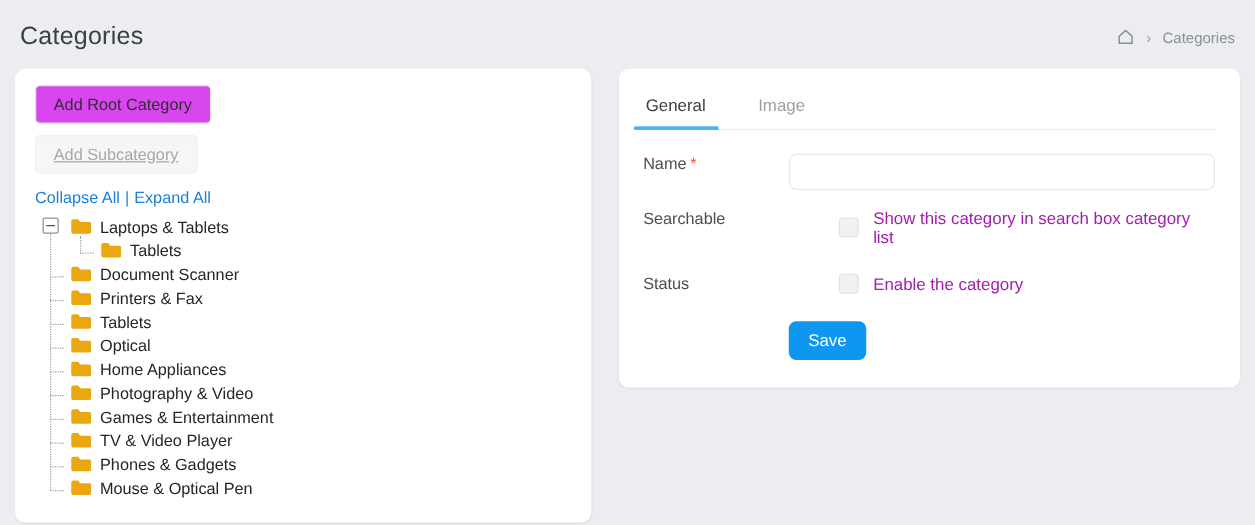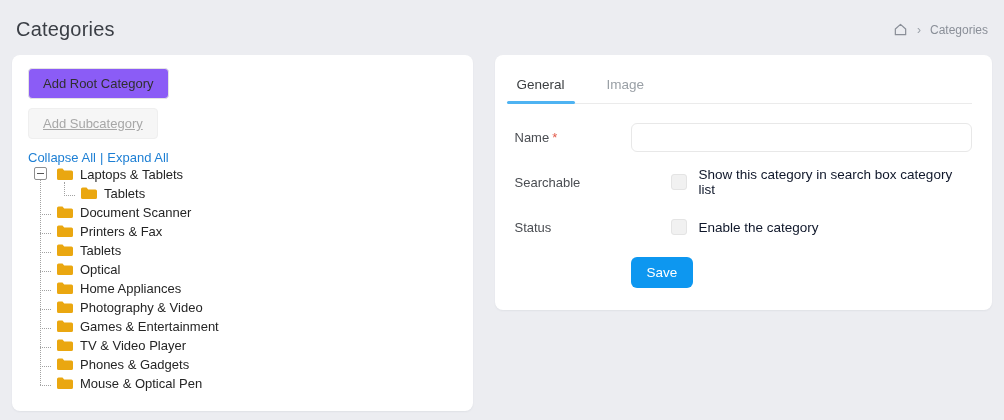--- a/index.html
+++ b/index.html
@@ -25,29 +25,29 @@
   .main { display: flex; gap: 22px; align-items: flex-start; }
   .card {
     background: #fff; border-radius: 8px;
     box-shadow: 0 1px 2px rgba(40,50,60,.06);
   }
   .left-card { width: 478px; min-height: 346px; padding: 13px 14px 16px 14px; }
   .right-card { width: 516px; padding: 10px 20px 22px 20px; }
 
   
   .btn-gray {
-    display: inline-block; background: #8b5cf6; color: #2f2f2f;
+    display: inline-block; background: #d946ef; color: #2f2f2f;
     border: 1px solid #e3e3e3; border-radius: 4px;
     font-size: 13px; padding: 7px 14px; cursor: pointer;
     font-family: inherit;
   }
   .btn-gray.disabled { background: #f6f6f6; color: #a7a7a7; border-color: #efefef; text-decoration: underline; }
   .btn-stack { display: flex; flex-direction: column; align-items: flex-start; gap: 9px; margin-left: 2px; }
 
-  .tree-links { margin: 11px 0 2px 2px; font-size: 13px; color: #1d7fd4; }
+  .tree-links { margin: 11px 0 9px 2px; font-size: 13px; color: #1d7fd4; }
   .tree-links a { color: #1d7fd4; text-decoration: none; cursor: pointer; }
   .tree-links .sep { color: #1d7fd4; margin: 0 4px; }
 
   
   .tree { position: relative; margin-left: 8px; }
   .tree-rail {
     position: absolute; left: 6px; top: 10px; bottom: 10px;
     border-left: 1px dotted #a2a2a2;
   }
   .tree-row {
@@ -88,35 +88,35 @@
     font-family: inherit;
   }
   .tab.active { color: #3d4043; }
   .tab.active::after {
     content: ""; position: absolute; left: -8px; right: -8px; bottom: -1px;
     height: 3px; background: #4eb3f2; border-radius: 2px;
   }
 
   
   .form { padding-top: 19px; }
-  .form-row { display: flex; align-items: center; margin-bottom: 15px; }
+  .form-row { display: flex; align-items: flex-start; margin-bottom: 15px; }
   .form-label { width: 116px; flex: none; font-size: 13px; color: #4a4d52; }
   .req { color: #e25a4a; margin-left: 3px; }
   .text-input {
     flex: 1; height: 29px; border: 1px solid #e8e8e8; border-radius: 6px;
     font-size: 13px; padding: 0 10px; color: #333; outline: none;
     font-family: inherit; background: #fff;
   }
   .check-wrap { display: flex; align-items: center; gap: 12px; }
   .checkbox {
     appearance: none; -webkit-appearance: none;
     width: 16px; height: 16px; background: #f1f1f1;
     border: 1px solid #e4e4e4; border-radius: 3px; cursor: pointer; flex: none;
   }
-  .check-label { font-size: 13.5px; color: #0f172a; cursor: pointer; }
+  .check-label { font-size: 13.5px; color: #a21caf; cursor: pointer; }
   .form-row.checkbox-row { margin-bottom: 22px; gap: 40px; }
   .save-row { display: flex; margin-top: 4px; }
   .save-spacer { width: 116px; flex: none; }
   .btn-save {
     background: #0d97f0; color: #fff; border: none; border-radius: 6px;
     font-size: 13.5px; padding: 8px 16px; cursor: pointer; font-family: inherit;
   }
 </style>
 </head>
 <body>

